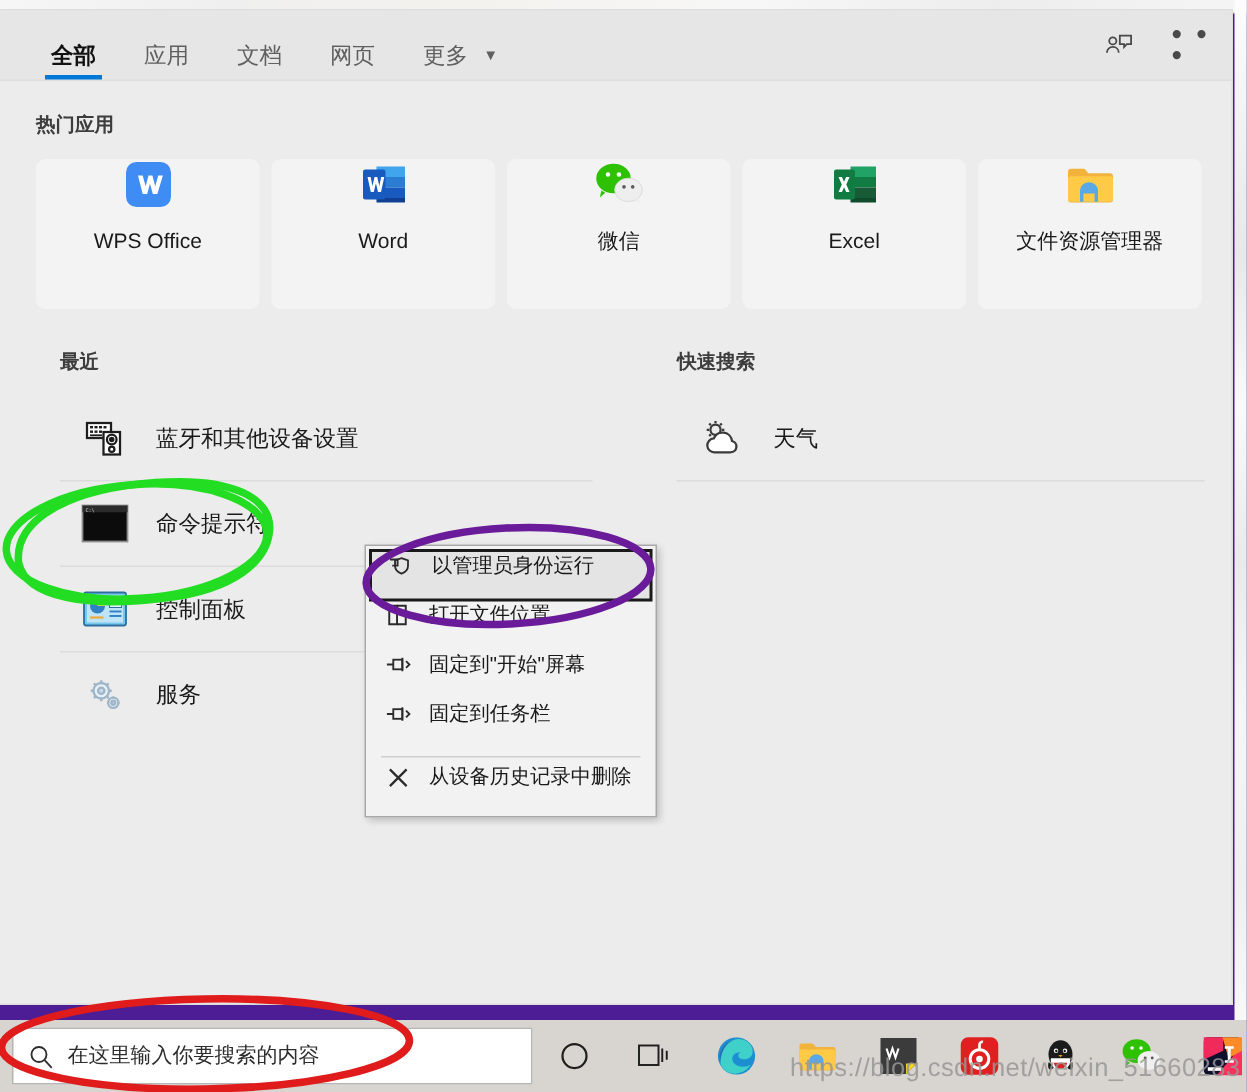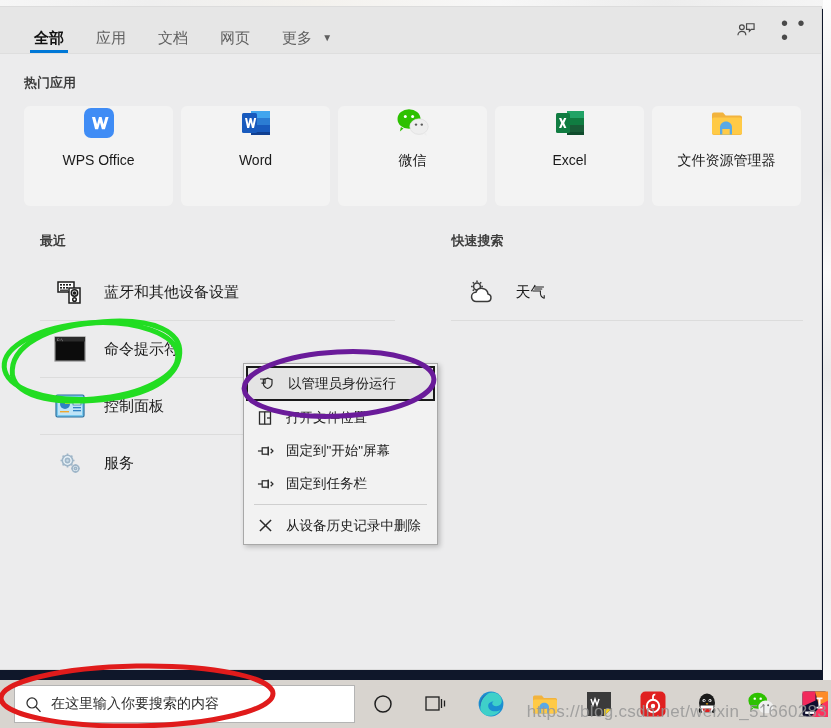--- a/index.html
+++ b/index.html
@@ -11,21 +11,21 @@
     width: 831px;
     height: 728px;
     overflow: hidden;
     font-family: "Liberation Sans", "DejaVu Sans", sans-serif;
     -webkit-font-smoothing: antialiased;
   }
   #root {
     position: relative;
     width: 831px;
     height: 728px;
-    background: #0f172a;
+    background: #4c1d95;
   }
 
   
   .desktop-strip {
     position: absolute;
     top: 0; left: 0;
     width: 831px; height: 8px;
     background: linear-gradient(90deg,#f6f6f6 0%,#efefef 18%,#f4f2ee 38%,#f7f7f7 60%,#ededed 80%,#f5f5f5 100%);
     border-bottom: 1px solid #d8d8d8;
   }
@@ -191,21 +191,21 @@
     top: 363px;
     width: 193px;
     background: #f2f2f2;
     border: 1px solid #a8a8a8;
     box-shadow: 2px 2px 5px rgba(0,0,0,0.22);
     padding: 2px 0;
     z-index: 40;
   }
   .ctx-item {
     display: flex;
-    align-items: center;
+    align-items: flex-start;
     height: 33px;
     padding-left: 12px;
     font-size: 13.5px;
     color: #1a1a1a;
     cursor: default;
     box-sizing: border-box;
   }
   .ctx-item.focused {
     border: 2px solid #1a1a1a;
     background: #e4e4e4;
@@ -231,21 +231,21 @@
     position: absolute;
     left: 0; bottom: 0;
     width: 831px;
     height: 48px;
     background: #d8d4cf;
     display: flex;
     align-items: center;
     z-index: 10;
   }
   .searchbox {
-    margin-left: 14px;
+    margin-left: 8px;
     width: 352px;
     height: 38px;
     background: #ffffff;
     border: 1px solid #b4b4b4;
     display: flex;
     align-items: center;
     box-sizing: border-box;
     cursor: text;
   }
   .searchbox .mag {

